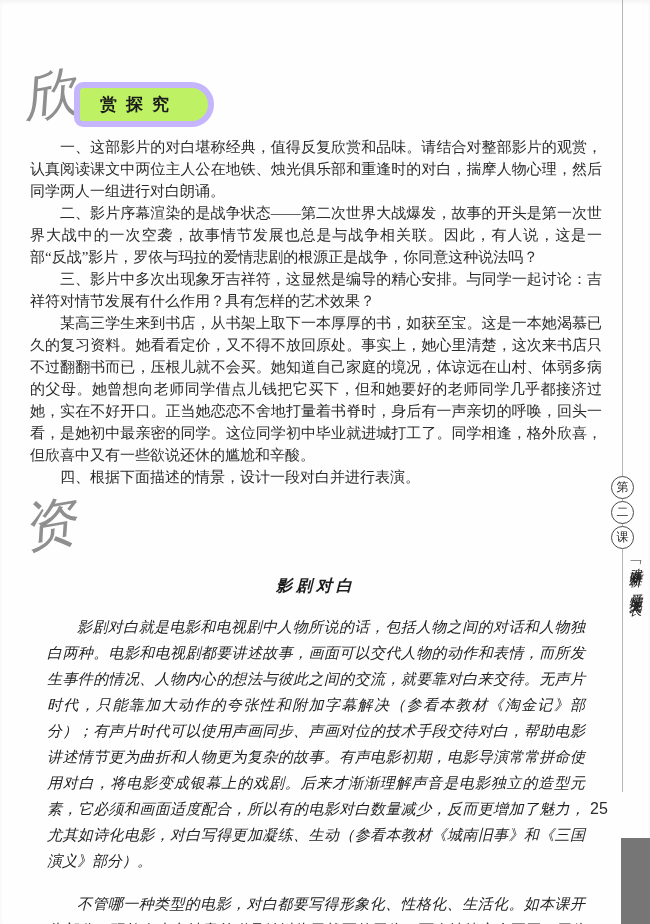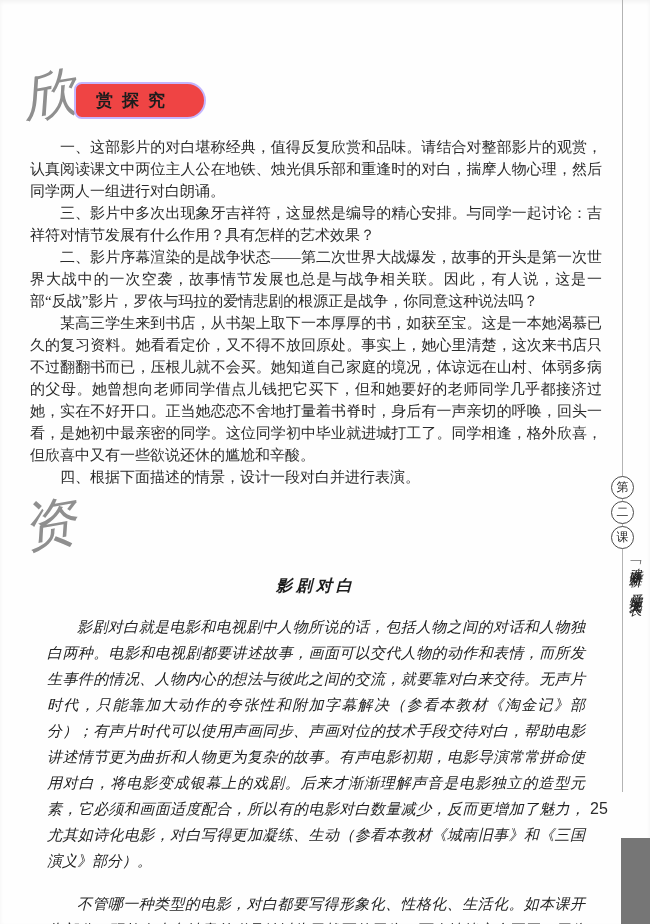--- a/index.html
+++ b/index.html
@@ -12,22 +12,22 @@
   .content{position:absolute;left:30px;top:0;width:572px;}
 
   
   .hdr{position:relative;height:60px;}
   .hdr .big{
     position:absolute;left:-8px;top:-4px;font-size:54px;line-height:58px;color:#8f8f8f;
     transform:rotate(-10deg);font-family:"DejaVu Serif",serif;font-style:italic;
   }
   .hdr .pill{
     position:absolute;left:44px;top:12px;display:inline-block;
-    border:2px solid #c4b5fd;border-radius:10px 24px 24px 10px;
-    padding:5px 30px 5px 20px;background:#ef4444;
+    border:6px solid #c4b5fd;border-radius:10px 24px 24px 10px;
+    padding:5px 30px 5px 20px;background:#bef264;
     font-family:"Liberation Sans","DejaVu Sans",sans-serif;font-weight:bold;
     font-size:17px;letter-spacing:9px;color:#1c1c1c;white-space:nowrap;
   }
   .hdr1{margin-top:70px;}
   .hdr2{margin-top:12px;}
 
   .s1-body{margin-top:6px;font-size:15px;line-height:22px;text-align:justify;}
   .s1-body p{margin:0;text-indent:2em;}
 
   .s2-title{
@@ -65,22 +65,22 @@
 
   <div class="content">
 
     <div class="hdr hdr1">
       <span class="big">欣</span>
       <span class="pill">赏探究</span>
     </div>
 
     <div class="s1-body">
       <p>一、这部影片的对白堪称经典，值得反复欣赏和品味。请结合对整部影片的观赏，认真阅读课文中两位主人公在地铁、烛光俱乐部和重逢时的对白，揣摩人物心理，然后同学两人一组进行对白朗诵。</p>
+      <p>二、影片序幕渲染的是战争状态——第二次世界大战爆发，故事的开头是第一次世界大战中的一次空袭，故事情节发展也总是与战争相关联。因此，有人说，这是一部“反战”影片，罗依与玛拉的爱情悲剧的根源正是战争，你同意这种说法吗？</p>
       <p>三、影片中多次出现象牙吉祥符，这显然是编导的精心安排。与同学一起讨论：吉祥符对情节发展有什么作用？具有怎样的艺术效果？</p>
-      <p>二、影片序幕渲染的是战争状态——第二次世界大战爆发，故事的开头是第一次世界大战中的一次空袭，故事情节发展也总是与战争相关联。因此，有人说，这是一部“反战”影片，罗依与玛拉的爱情悲剧的根源正是战争，你同意这种说法吗？</p>
       <p>某高三学生来到书店，从书架上取下一本厚厚的书，如获至宝。这是一本她渴慕已久的复习资料。她看看定价，又不得不放回原处。事实上，她心里清楚，这次来书店只不过翻翻书而已，压根儿就不会买。她知道自己家庭的境况，体谅远在山村、体弱多病的父母。她曾想向老师同学借点儿钱把它买下，但和她要好的老师同学几乎都接济过她，实在不好开口。正当她恋恋不舍地打量着书脊时，身后有一声亲切的呼唤，回头一看，是她初中最亲密的同学。这位同学初中毕业就进城打工了。同学相逢，格外欣喜，但欣喜中又有一些欲说还休的尴尬和辛酸。</p>
       <p>四、根据下面描述的情景，设计一段对白并进行表演。</p>
     </div>
 
     <div class="hdr hdr2">
       <span class="big">资</span>
     </div>
 
     <div class="s2-title">影剧对白</div>
     <div class="s2-body">

